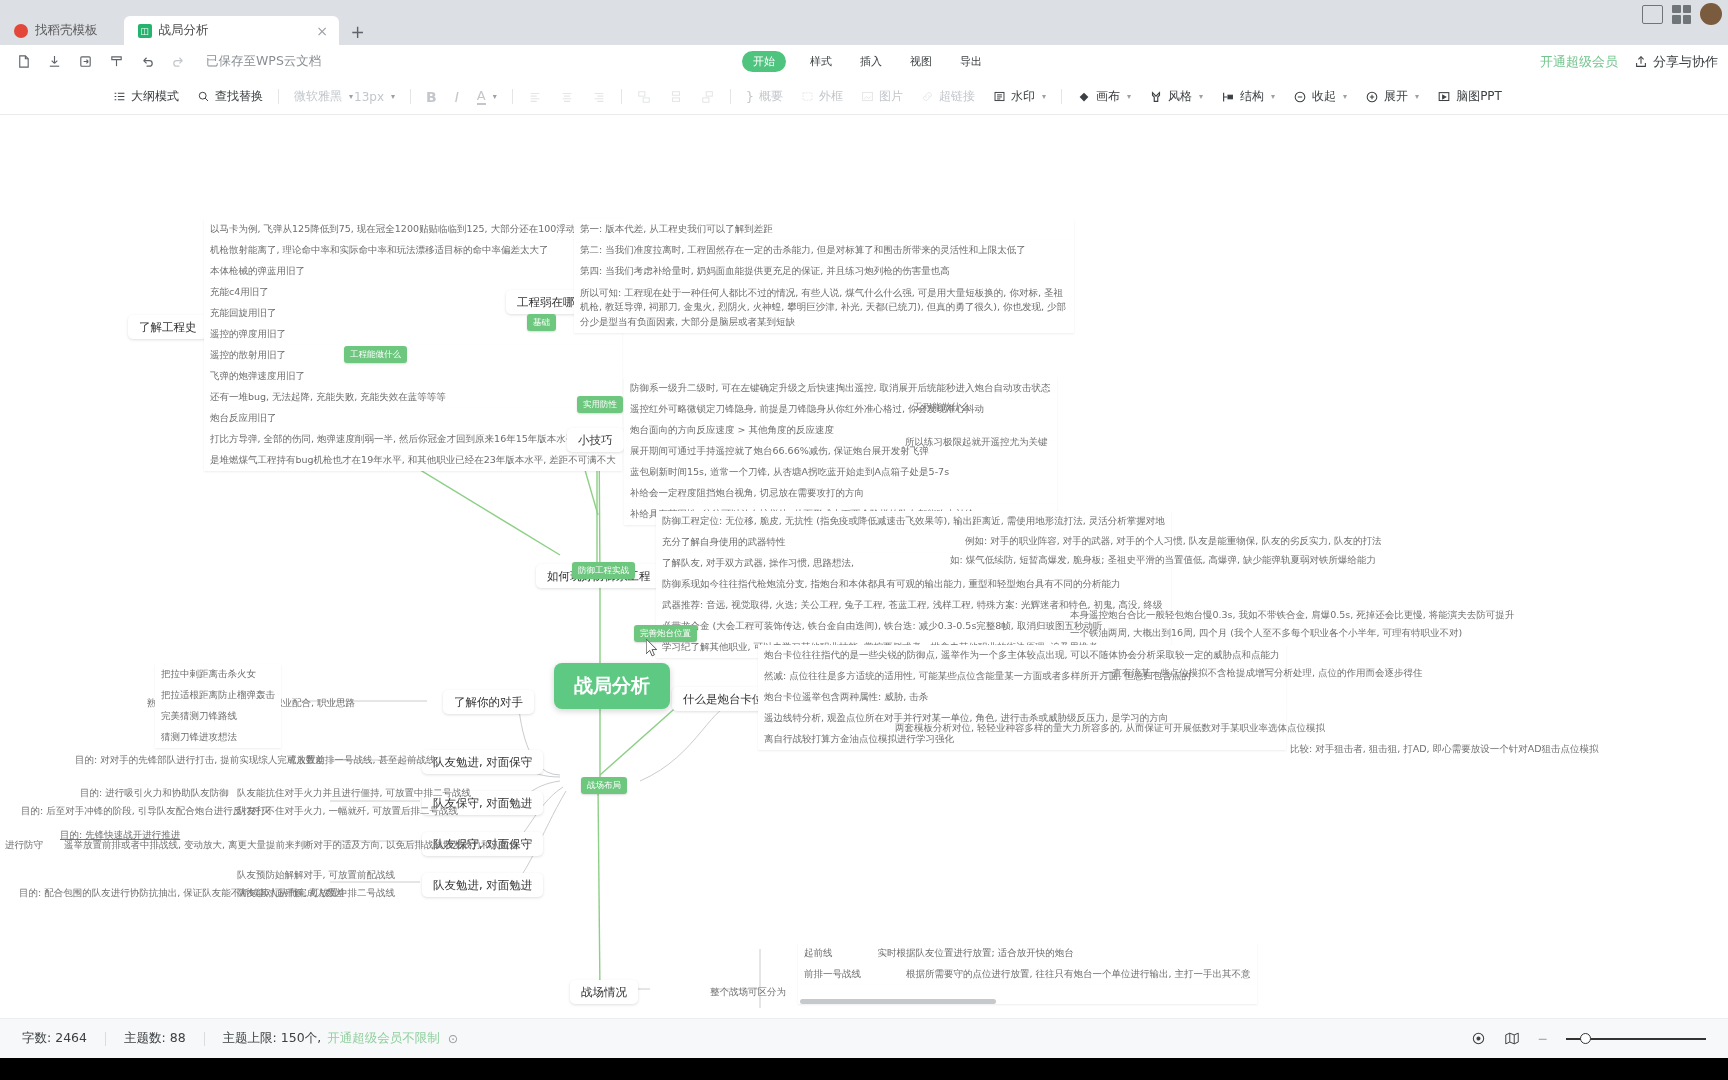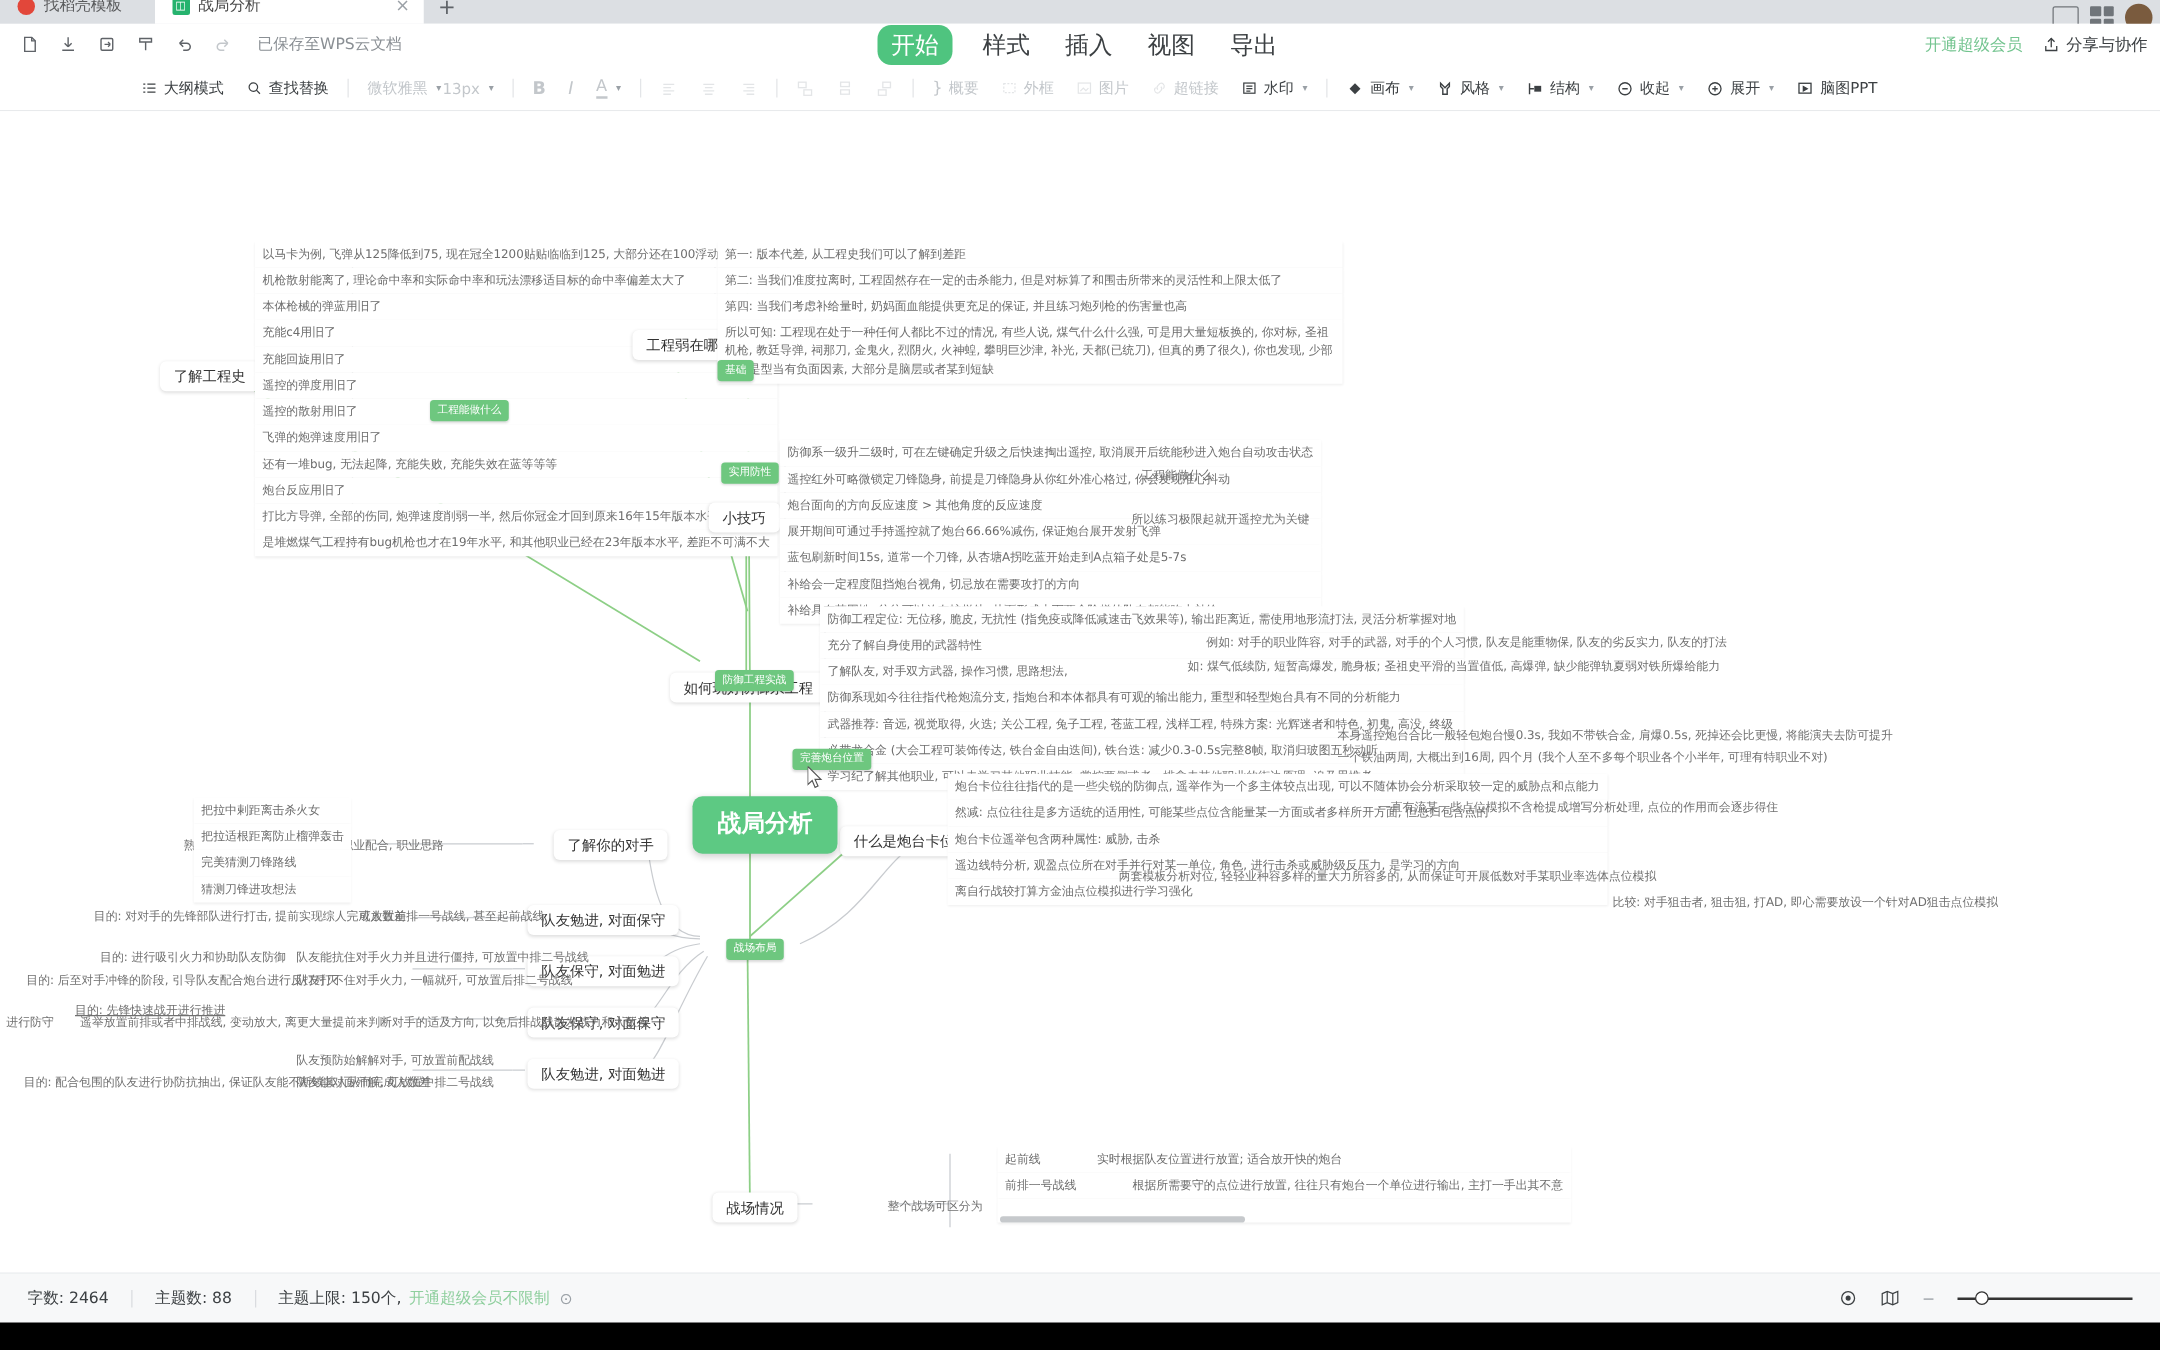--- a/index.html
+++ b/index.html
@@ -1,21 +1,21 @@
 <!DOCTYPE html>
 <html><head>
 <meta charset="utf-8">
 <style>
   * { box-sizing: border-box; margin:0; padding:0; }
   html,body { width:1728px; height:1080px; overflow:hidden;
     font-family:"DejaVu Sans","Liberation Sans",sans-serif; }
   body { background:#fff; }
 
   
-  .tabbar { height:19px; background:#dcdfe3; display:flex; align-items:flex-end; position:relative; }
+  .tabbar { height:45px; background:#dcdfe3; display:flex; align-items:flex-end; position:relative; }
   .tab { height:29px; display:flex; align-items:center; gap:7px; padding:0 14px;
          font-size:12.5px; color:#4a4a4a; position:relative; }
   .tab.inactive { background:#dcdfe3; color:#58595b; padding-right:26px; }
   .tab.active { background:#fff; border-radius:6px 6px 0 0; min-width:215px; }
   .tab-favicon { width:14px; height:14px; border-radius:2px; flex:none;
       display:flex; align-items:center; justify-content:center; font-size:9px; color:#fff; }
   .fav-red { background:#e2473a; border-radius:50%; }
   .fav-green { background:#26b36e; }
   .tab-title { white-space:nowrap; overflow:hidden; }
   .tab-close { position:absolute; right:9px; top:50%; transform:translateY(-50%);
@@ -31,21 +31,21 @@
   
   .menubar { height:34px; background:#fff; display:flex; align-items:center; position:relative;
              padding:0 10px; border-bottom:1px solid #fff; }
   .mb-icons { display:flex; align-items:center; gap:4px; }
   .mb-ic { width:27px; height:25px; display:flex; align-items:center; justify-content:center;
            color:#5f6368; }
   .mb-ic svg { display:block; }
   .saved-text { margin-left:14px; font-size:12.5px; color:#8a8f94; }
   .center-menu { position:absolute; left:50%; transform:translateX(-50%);
                  display:flex; align-items:center; gap:20px; }
-  .cm-item { font-size:19px; color:#3c4043; padding:3px 4px; }
+  .cm-item { font-size:11px; color:#3c4043; padding:3px 4px; }
   .cm-item.active { background:#4fc47f; color:#fff; border-radius:11px; padding:3px 11px; }
   .right-menu { position:absolute; right:10px; display:flex; align-items:center; gap:16px; }
   .vip-link { font-size:13px; color:#73c48f; }
   .share-btn { font-size:13px; color:#3c4043; display:flex; align-items:center; gap:5px; }
 
   
   .toolbar { height:36px; background:#fff; display:flex; align-items:center;
              padding:0 0 0 104px; gap:0px; border-bottom:1px solid #e8eaec; }
   .tb { display:flex; align-items:center; gap:5px; font-size:12px; color:#3c4043;
         padding:3px 9px; white-space:nowrap; }
@@ -473,21 +473,21 @@
   <div class="node n-leaf" style="left:1285px;top:625px;">比较: 对手狙击者, 狙击狙, 打AD, 即心需要放设一个针对AD狙击点位模拟</div>
 
   <div class="n-card node" style="left:570px;top:865px;">战场情况</div>
   <div class="node n-leaf" style="left:705px;top:868px;">整个战场可区分为</div>
   <div class="leaf-stack" style="left:798px;top:828px;">
     <div><span>起前线</span><span class="gap" style="display:inline-block;width:45px"></span><span>实时根据队友位置进行放置; 适合放开快的炮台</span></div>
     <div><span>前排一号战线</span><span class="gap" style="display:inline-block;width:45px"></span><span>根据所需要守的点位进行放置, 往往只有炮台一个单位进行输出, 主打一手出其不意</span></div>
     <div><span class="gap" style="display:inline-block;width:45px"></span></div>
   </div>
 
-  <div class="node n-tag" style="left:574px;top:199px;">基础</div>
+  <div class="node n-tag" style="left:527px;top:199px;">基础</div>
   <div class="node n-tag" style="left:344px;top:231px;">工程能做什么</div>
   <div class="node n-tag" style="left:577px;top:281px;">实用防性</div>
   <div class="node n-tag" style="left:572px;top:447px;">防御工程实战</div>
   <div class="node n-tag" style="left:634px;top:510px;">完善炮台位置</div>
   <div class="node n-tag" style="left:581px;top:662px;">战场布局</div>
 
   <div class="node n-center" style="left:554px;top:548px;">战局分析</div>
 
   <svg class="cursor" viewBox="0 0 12 18">
     <path d="M0 0 L0 14 L3.4 10.8 L5.6 16 L7.8 15 L5.6 10 L10 10 Z" fill="#fff" stroke="#555" stroke-width="0.9"></path>

